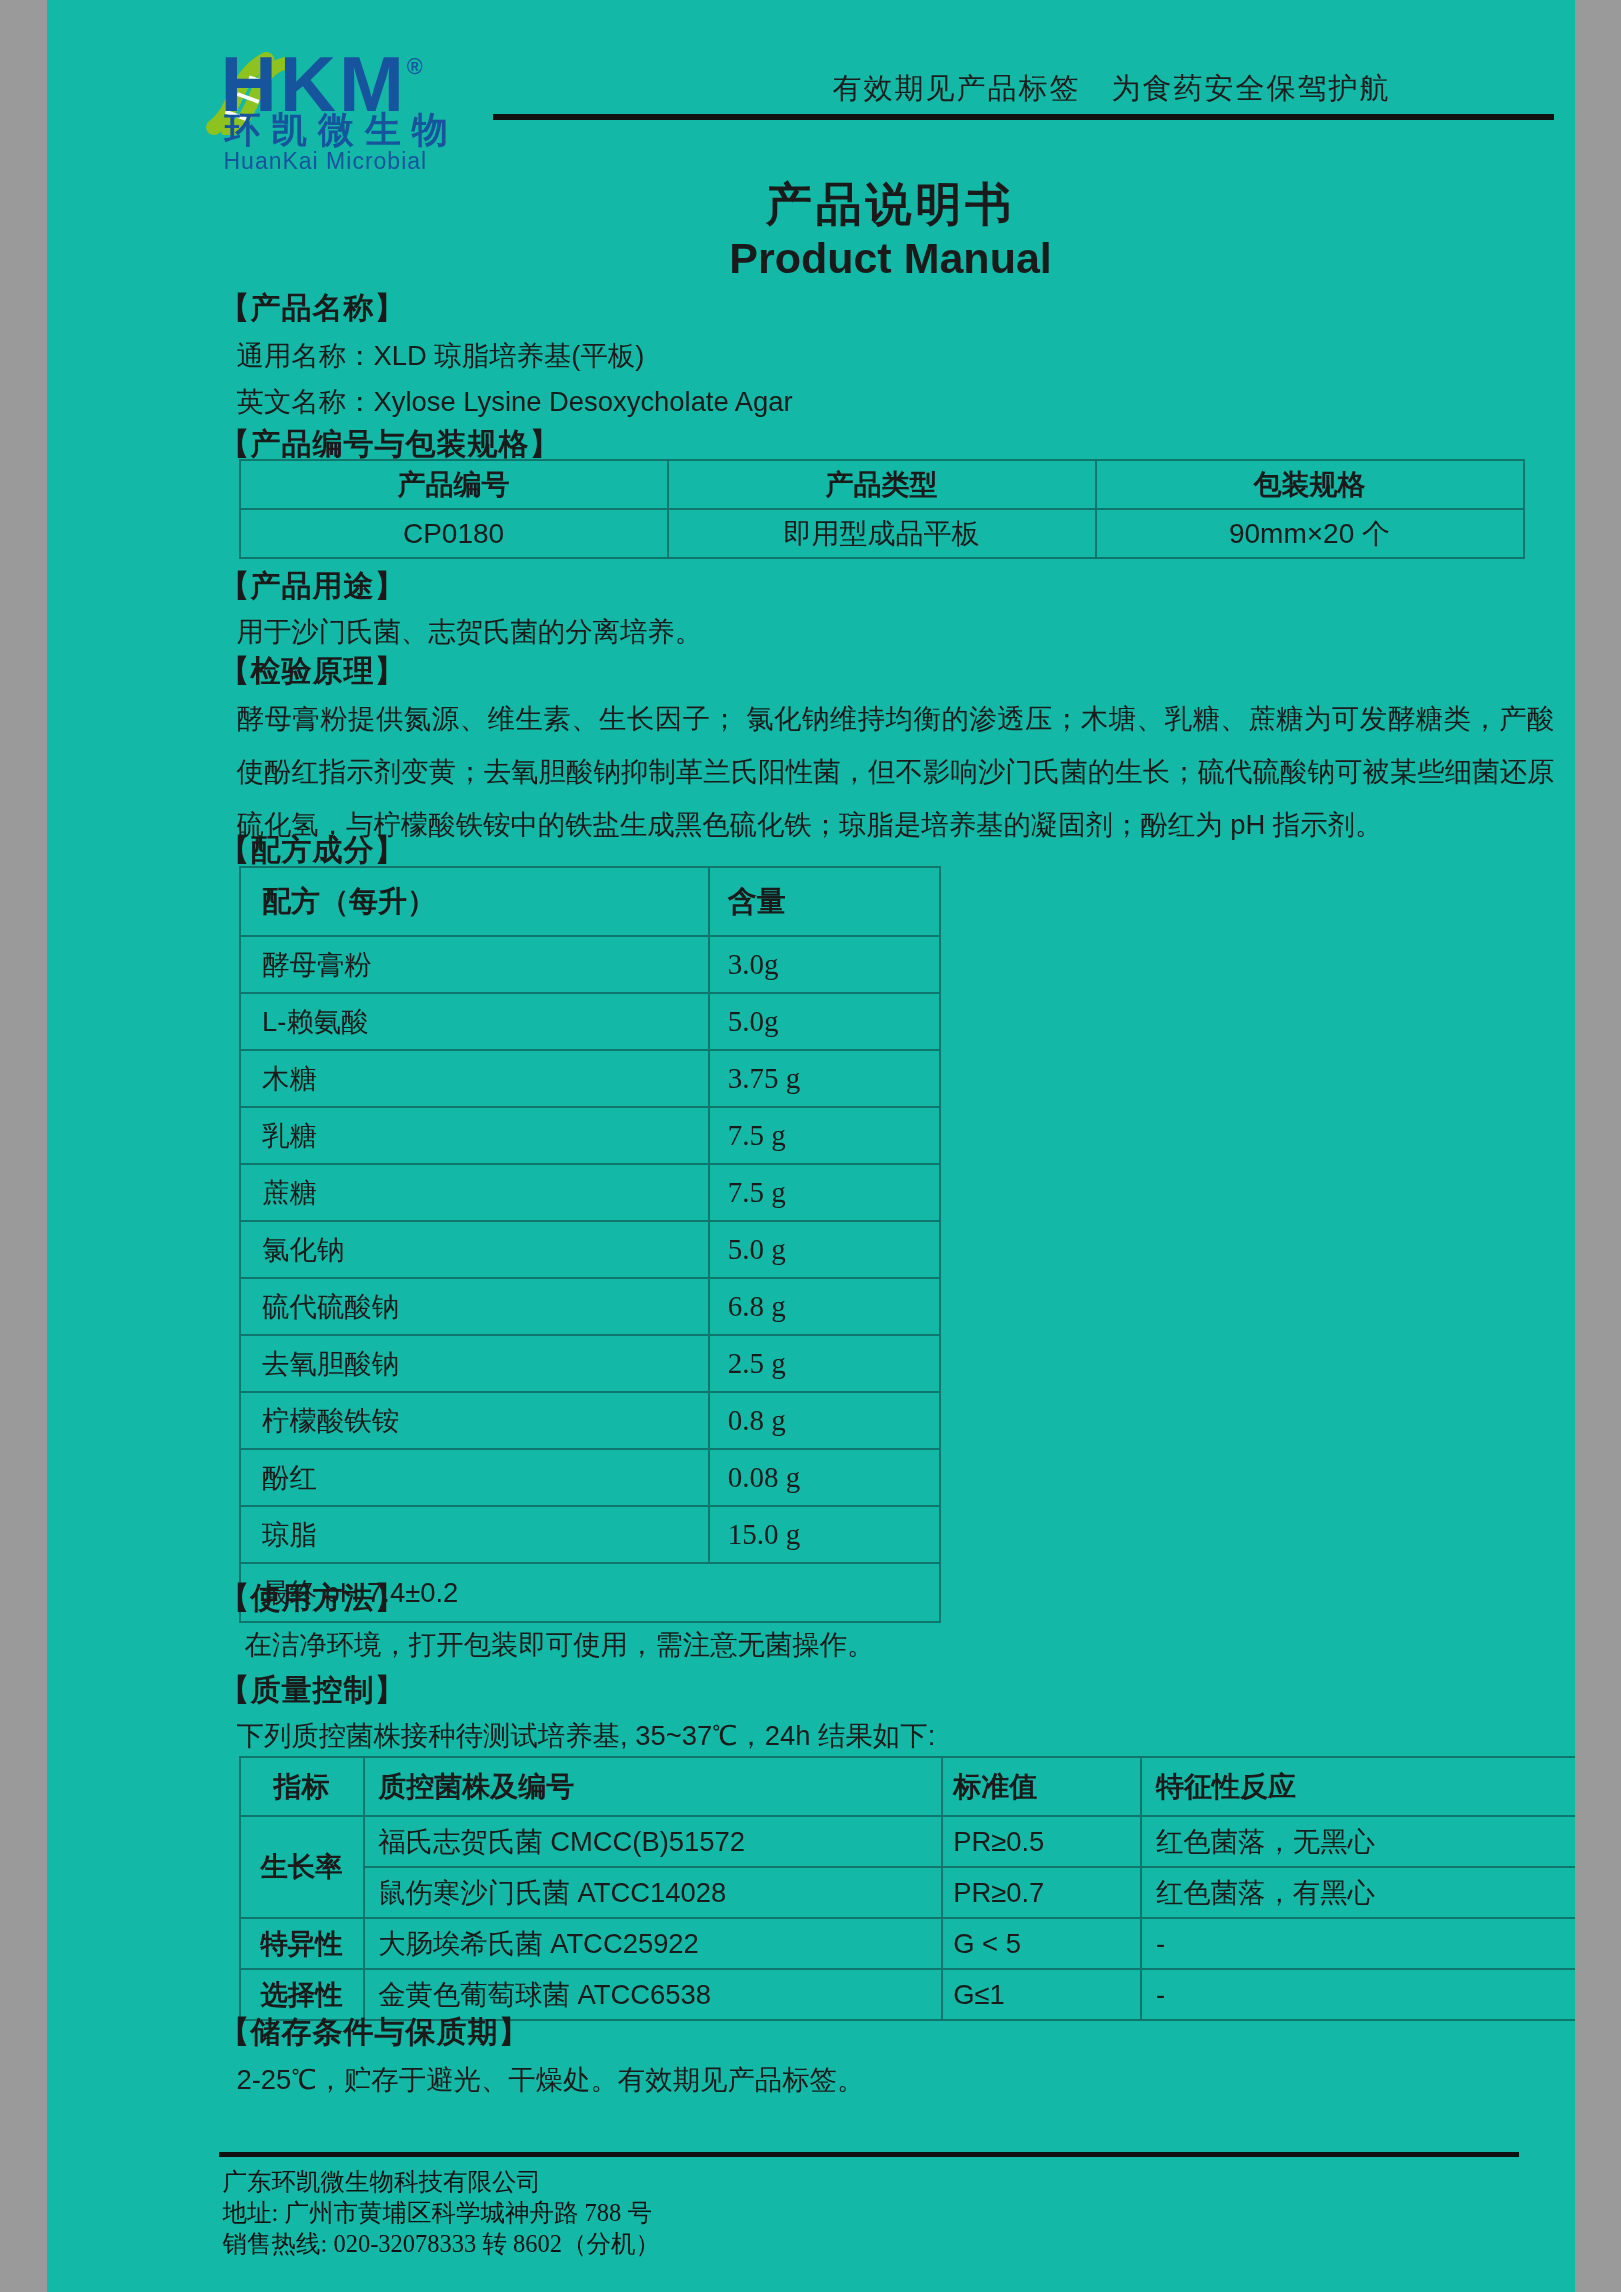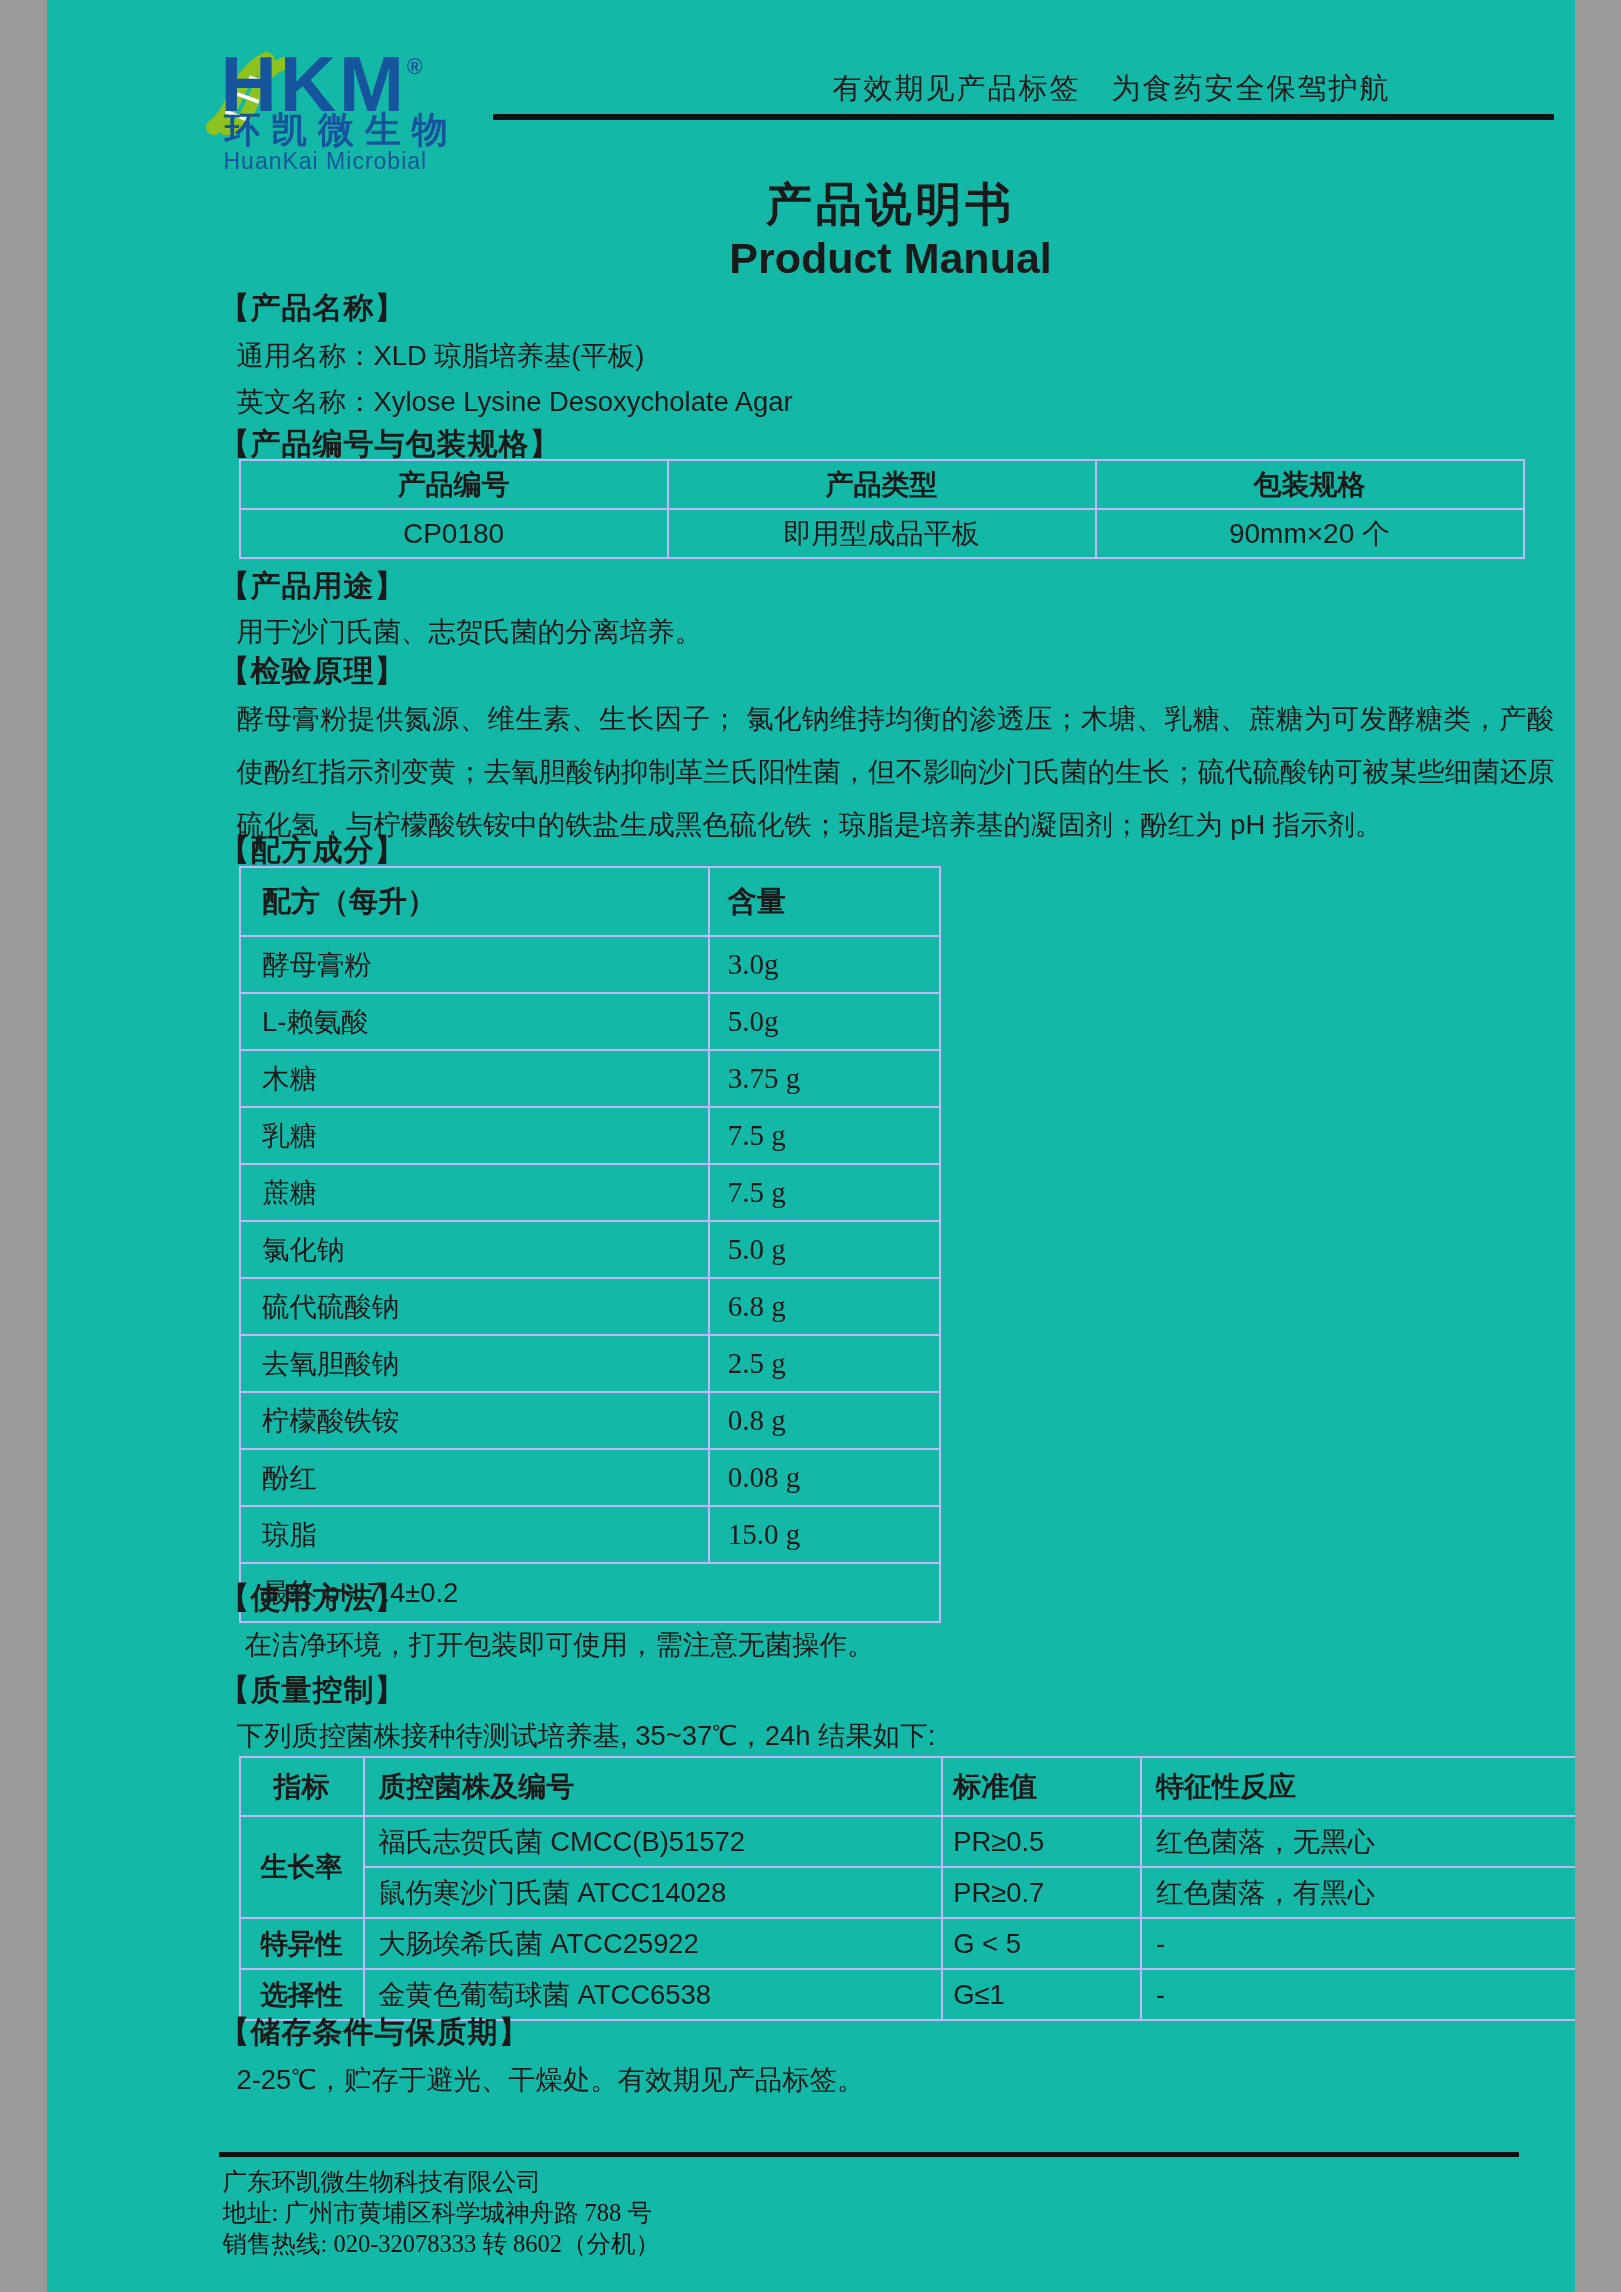--- a/index.html
+++ b/index.html
@@ -32,21 +32,21 @@
   .s3{top:568px;} .l3{top:614px;}
   .s4{top:653px;}
   .para{left:190px;top:692px;width:1318px;font-size:27.4px;line-height:53px;text-align:justify;}
   .s5{top:832px;}
   .s6{top:1580px;} .l4{top:1627px;left:198px;}
   .s7{top:1672px;} .l5{top:1718px;}
   .s8{top:2014px;} .l6{top:2062px;}
 
   
   table{border-collapse:collapse;}
-  td,th{border:2px solid #c4b5fd;font-weight:normal;}
+  td,th{border:2px solid #0f766e;font-weight:normal;}
 
   .tbl-pack{left:192px;top:459px;width:1274px;table-layout:fixed;}
   .tbl-pack th,.tbl-pack td{width:424px;height:45px;text-align:center;font-size:28px;vertical-align:middle;}
   .tbl-pack th{font-weight:800;border-bottom-width:2.9px;}
 
   .tbl-formula{left:192px;top:866px;width:655px;table-layout:fixed;border-radius:17px;}
   .tbl-formula .c1{width:445px;padding-left:21.6px;text-align:left;}
   .tbl-formula .c2{width:210px;padding-left:17.6px;text-align:left;}
   .tbl-formula th{height:65px;font-size:29px;font-weight:800;border-bottom-width:2.9px;}
   .tbl-formula td{height:53px;font-size:27.4px;vertical-align:middle;}

